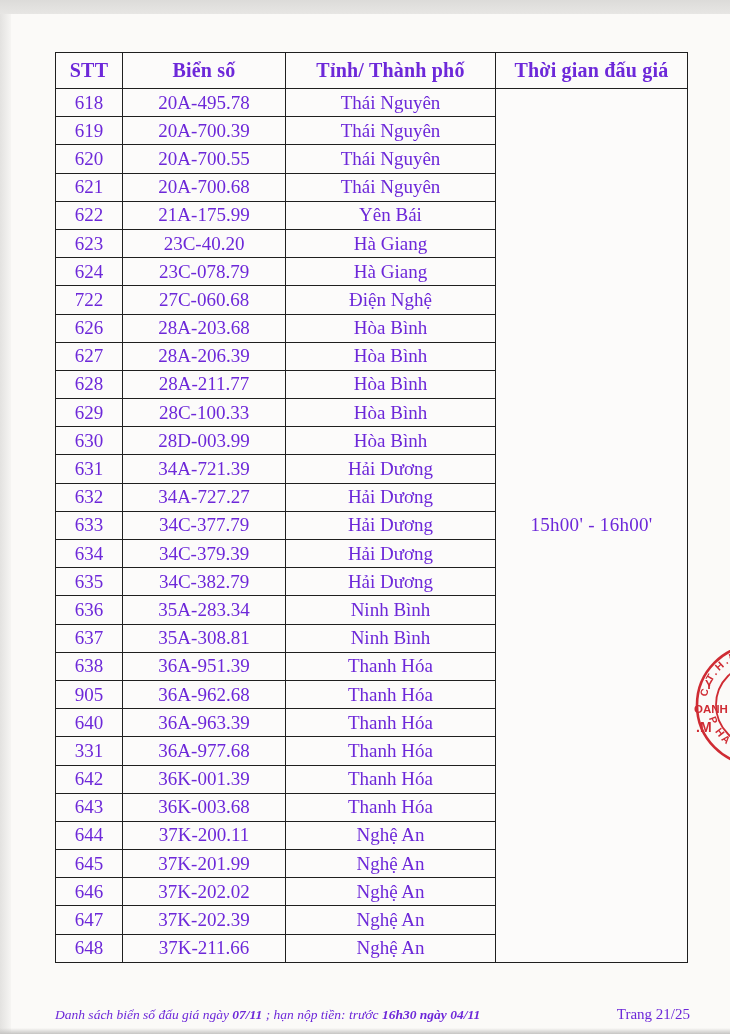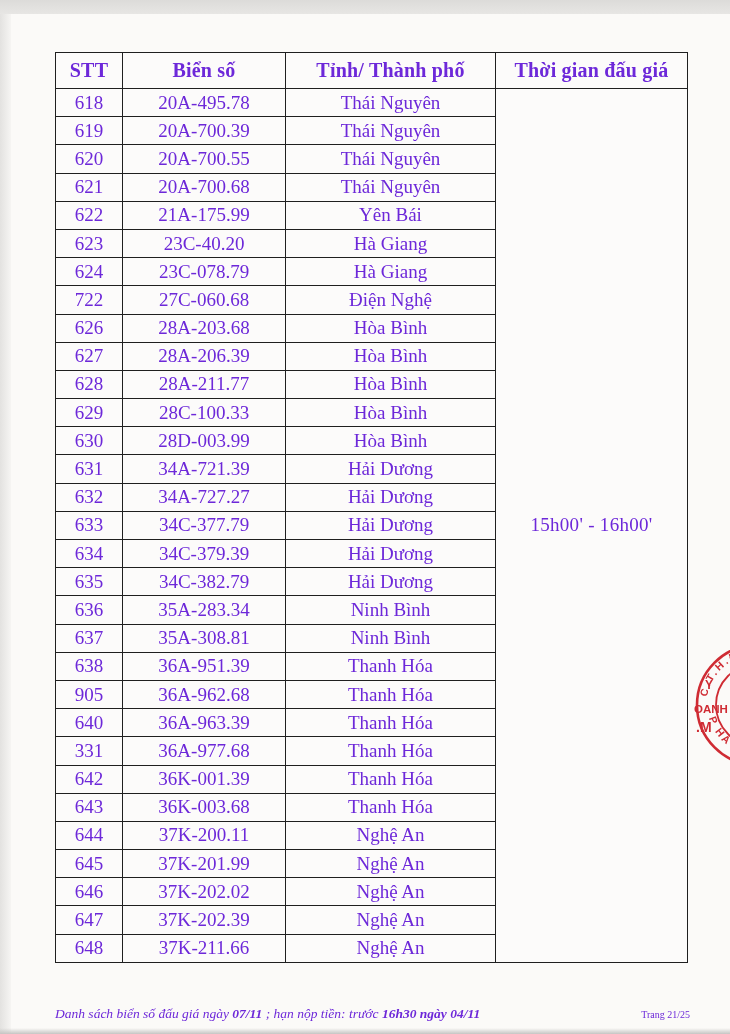--- a/index.html
+++ b/index.html
@@ -42,21 +42,21 @@
     font-weight:normal;font-size:20px;letter-spacing:.3px;
   }
   .footer{
     position:absolute;left:55px;right:40px;top:998px;
     display:flex;justify-content:space-between;align-items:baseline;
     font-size:13.5px;
     margin-top:8px;
   }
   .footer .note{font-style:italic;}
   .footer .note b{font-weight:bold;}
-  .footer .page-num{font-style:normal;font-size:10px;}
+  .footer .page-num{font-style:normal;font-size:15px;}
   .stamp{
     position:absolute;left:692px;top:638px;width:38px;height:140px;
     pointer-events:none;
   }
   .stamp svg{overflow:visible;}
   .stamp text{fill:#cf2b33;font-family:"Liberation Sans",sans-serif;}
 </style>
 </head>
 <body>
 

